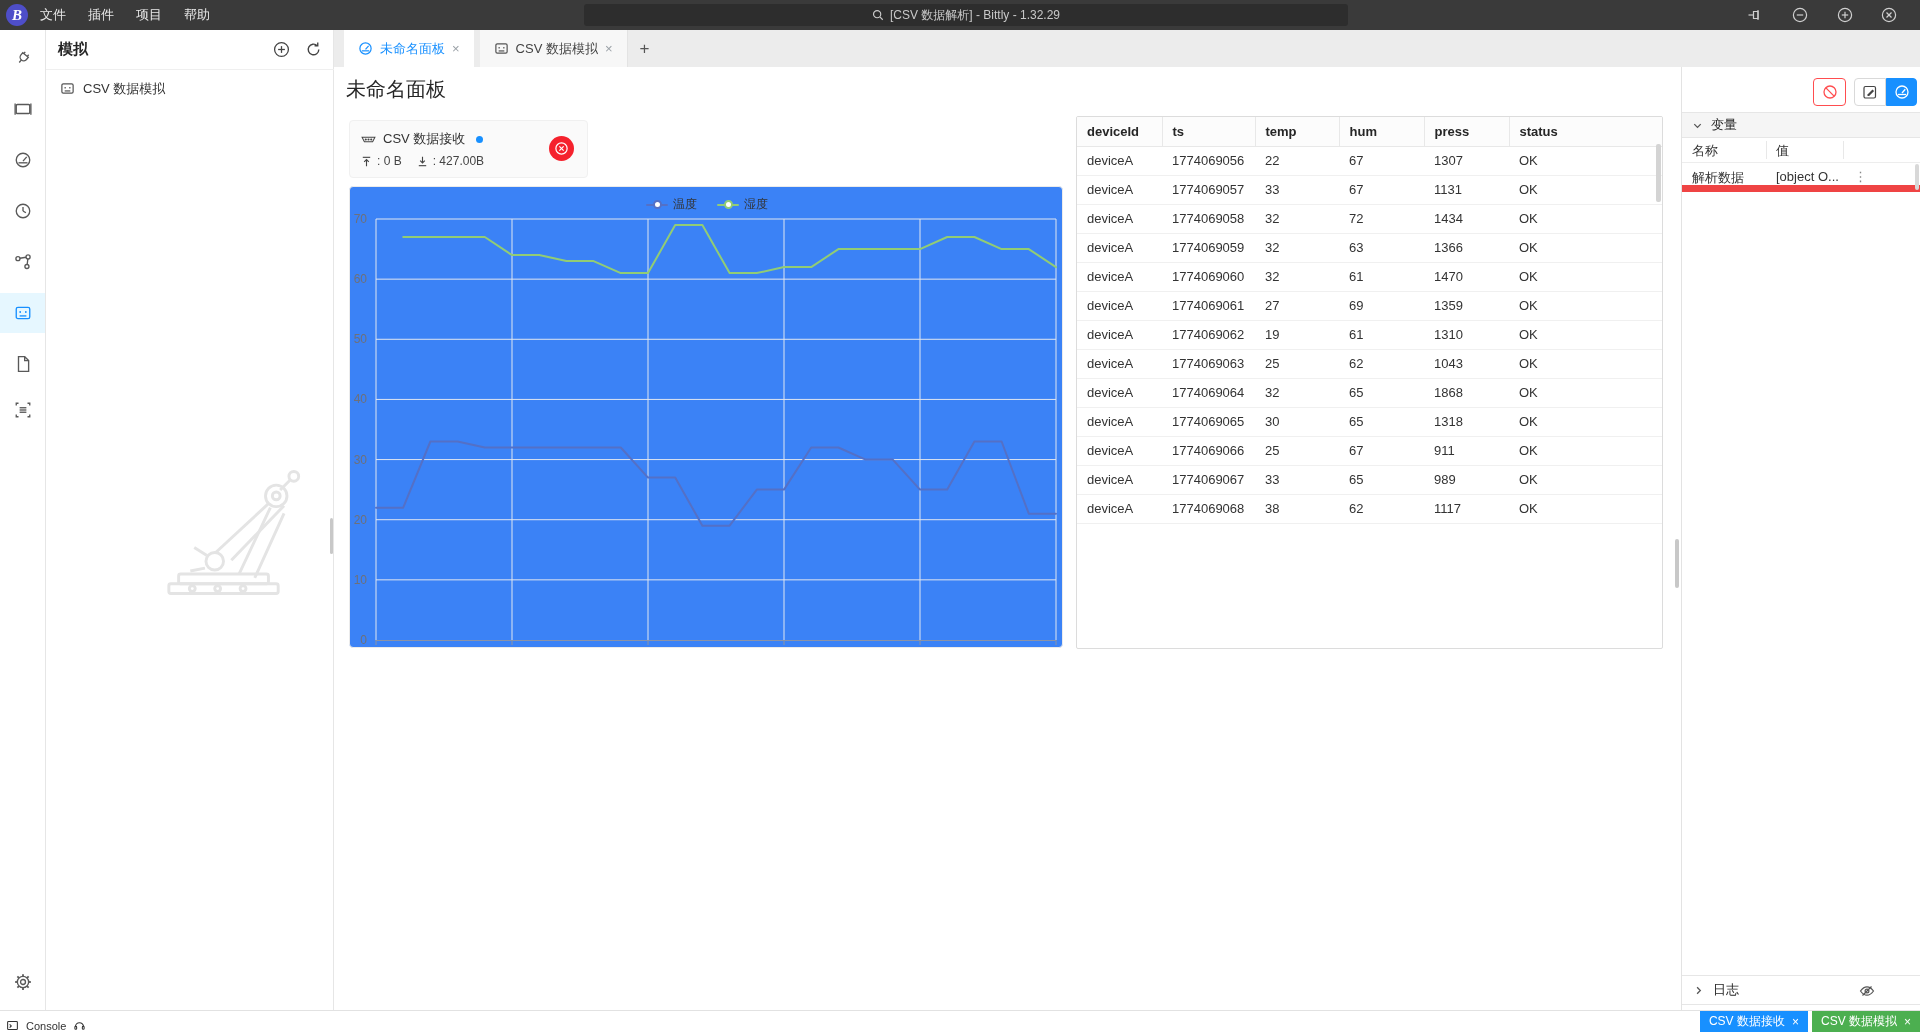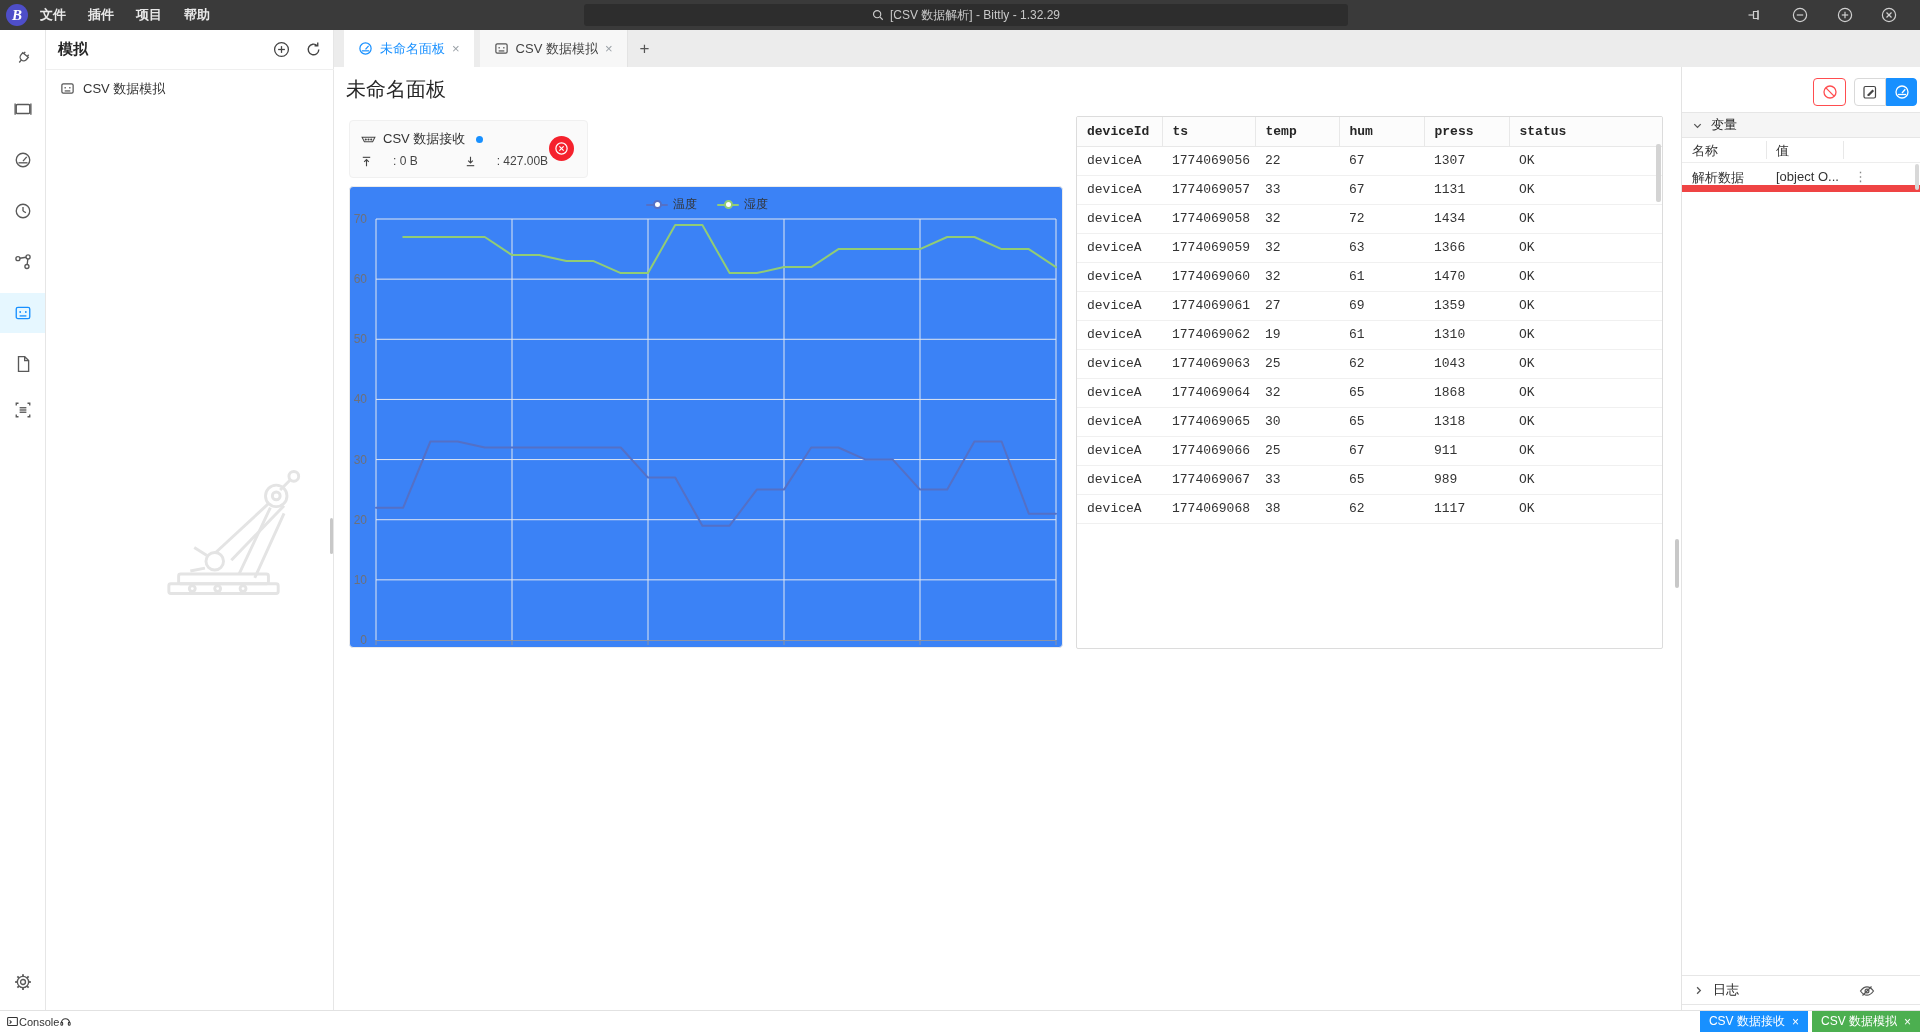--- a/index.html
+++ b/index.html
@@ -8,21 +8,21 @@
   #app { position:relative; width:1920px; height:1032px; background:#fff; }
   .abs { position:absolute; }
   svg { display:block; }
 
   
   .titlebar { position:absolute; left:0; top:0; width:1920px; height:30px; background:#3a3a3a; }
   .logo { position:absolute; left:6px; top:4px; width:22px; height:22px; border-radius:50%;
           background:#4e4ec9; color:#fff; font-family:"Liberation Serif", serif; font-style:italic;
           font-weight:bold; font-size:15px; display:flex; align-items:center; justify-content:center; }
   .menus { position:absolute; left:40px; top:0; height:30px; display:flex; gap:22px; align-items:center; }
-  .menu-item { color:#e8e8e8; font-size:13px; cursor:default;font-weight:bold; }
+  .menu-item { color:#e8e8e8; font-size:13px; cursor:default; }
   .searchbox { position:absolute; left:584px; top:4px; width:764px; height:22px; background:#2d2d2d;
                border-radius:3px; display:flex; align-items:center; justify-content:center; gap:6px; }
   .searchbox span { color:#c9c9c9; font-size:12px; }
   .winbtn { position:absolute; top:7px; width:16px; height:16px; }
 
   
   .activity-bar { position:absolute; left:0; top:30px; width:46px; height:980px; background:#fff;
                   border-right:1px solid #e6e6e6; }
   .act-item { position:absolute; left:0; width:45px; height:40px; display:flex;
               align-items:center; justify-content:center; }
@@ -54,38 +54,38 @@
   .page-title { position:absolute; left:12px; top:9px; font-size:20px; color:#262626; }
 
   
   .widget-card { position:absolute; left:15px; top:53px; width:239px; height:58px; background:#fafafa;
                  border:1px solid #f0f0f0; border-radius:4px; }
   .widget-row1 { position:absolute; left:10px; top:9px; display:flex; align-items:center; gap:6px; }
   .widget-title { font-size:13px; color:#333; }
   .run-dot { width:7px; height:7px; border-radius:50%; background:#1890ff; margin-left:5px; }
   .widget-stop { position:absolute; right:13px; top:15px; width:25px; height:25px; border-radius:50%;
                  background:#f5222d; display:flex; align-items:center; justify-content:center; }
-  .widget-row2 { position:absolute; left:10px; top:33px; display:flex; align-items:center; gap:20px;
+  .widget-row2 { position:absolute; left:10px; top:33px; display:flex; align-items:center; gap:4px;
                  font-size:12px; color:#444; }
   .widget-row2 .sep { width:6px; }
 
   
   .chart-card { position:absolute; left:15px; top:119px; width:714px; height:462px; background:#3b82f6;
                 border:1px solid #ebebeb; border-radius:4px; overflow:hidden; }
   .legend { position:absolute; left:0; top:9px; width:714px; display:flex; justify-content:center;
             gap:20px; z-index:2; }
   .legend-item { display:flex; align-items:center; gap:5px; font-size:12px; color:#333; }
   .legend-line { position:relative; width:22px; height:2px; border-radius:1px; }
   .legend-dot { position:absolute; left:7px; top:-3.5px; width:9px; height:9px; border-radius:50%;
                 border:2px solid #000; background:#fff; box-sizing:border-box; }
 
   
   .table-card { position:absolute; left:742px; top:49px; width:587px; height:533px; background:#fff;
                 border:1px solid #dcdcdc; border-radius:2px; overflow:hidden; }
-  table.grid { border-collapse:collapse; width:585px; table-layout:fixed;font-family:Liberation Mono, monospace; }
+  table.grid { border-collapse:collapse; width:585px; table-layout:fixed; }
   table.grid th { text-align:left; font-size:13px; color:#262626; font-weight:bold; height:29px;
                   padding:0 10px; background:#fcfcfc; border-bottom:1px solid #e8e8e8;
                   border-right:1px solid #e8e8e8; }
   table.grid th:last-child { border-right:none; }
   table.grid td { font-size:13px; color:#333; height:29px; padding:0 10px;
                   border-bottom:1px solid #f0f0f0; }
 
   
   .right-panel { position:absolute; left:1681px; top:67px; width:239px; height:943px; background:#fff;
                  border-left:1px solid #e3e3e3; }
@@ -110,21 +110,21 @@
   .rp-row .v { position:absolute; left:94px; top:6px; }
   .rp-row .more { position:absolute; left:172px; top:6px; }
   .logs-bar { position:absolute; left:0; top:908px; width:239px; height:30px; border-top:1px solid #e6e6e6;
               border-bottom:1px solid #e6e6e6; display:flex; align-items:center; gap:9px;
               padding-left:11px; font-size:13px; color:#262626; background:#fff; }
   .logs-eye { position:absolute; right:46px; top:7px; }
 
   
   .statusbar { position:absolute; left:0; top:1010px; width:1920px; height:22px; background:#fff;
                border-top:1px solid #e2e2e2; }
-  .sb-left { position:absolute; left:6px; top:0; height:21px; display:flex; align-items:center; }
+  .sb-left { position:absolute; left:6px; top:0; height:21px; display:flex; align-items:flex-end; gap:7px; }
   .sb-left span { font-size:11px; color:#333; }
   .chips { position:absolute; right:0; top:0; height:21px; display:flex; gap:4px; }
   .chip { height:21px; padding:0 9px; display:flex; align-items:center; gap:7px; color:#fff;
           font-size:12px; }
   .chip .x { font-size:12px; }
 </style>
 </head>
 <body>
 
 <div id="app">

